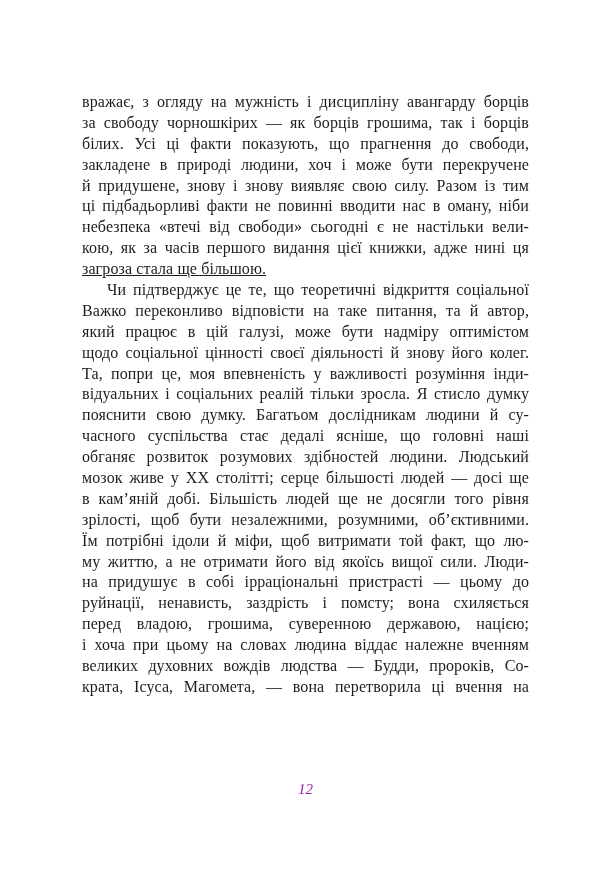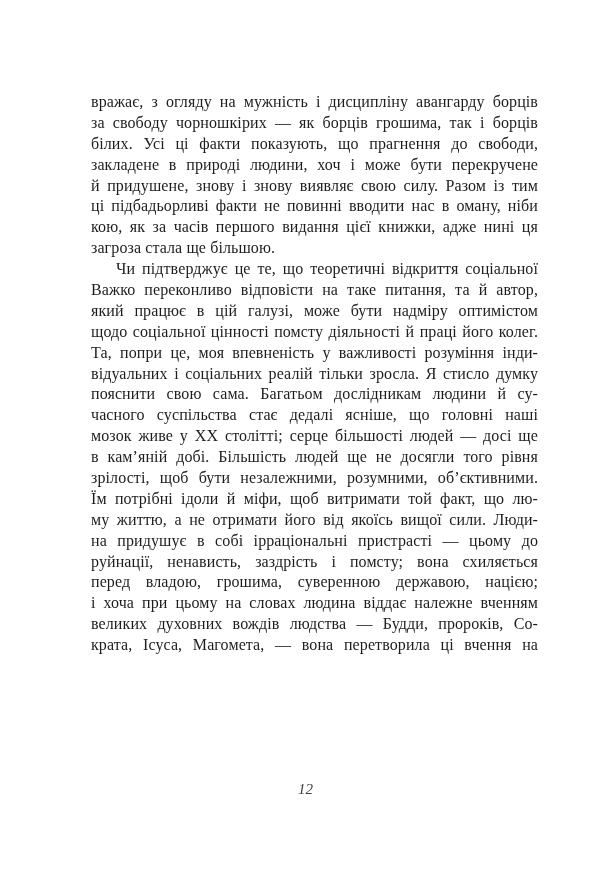--- a/index.html
+++ b/index.html
@@ -14,74 +14,76 @@
     background: #ffffff;
     font-family: "Liberation Serif", "DejaVu Serif", serif;
     color: #1d1d1d;
     overflow: hidden;
   }
   .text-block {
     position: absolute;
     left: 82px;
     top: 92px;
     width: 447px;
-    margin-left: 9px;
   }
   .paragraph { margin: 0; padding: 0; }
   .line {
     font-size: 16px;
     height: 20.9px;
     line-height: 20.9px;
     text-align: justify;
     text-align-last: justify;
     overflow: hidden;
     white-space: normal;
     letter-spacing: 0.1px;
   }
   .line.no-justify {
     text-align-last: left;
+    text-decoration: underline;
   }
   .line.indent {
     text-indent: 25px;
   }
   .page-number {
     position: absolute;
     left: 82px;
     top: 781px;
     width: 447px;
     text-align: center;
     font-style: italic;
     font-size: 15px;
-    color: #404040;
+    color: #a21caf;
   }
 </style>
 </head>
 <body>
 
 <div class="page">
   <div class="text-block" id="text-block">
       <div class="paragraph">
         <div class="line">вражає, з огляду на мужність і дисципліну авангарду борців</div>
         <div class="line">за свободу чорношкірих — як борців грошима, так і борців</div>
         <div class="line">білих. Усі ці факти показують, що прагнення до свободи,</div>
         <div class="line">закладене в природі людини, хоч і може бути перекручене</div>
         <div class="line">й придушене, знову і знову виявляє свою силу. Разом із тим</div>
         <div class="line">ці підбадьорливі факти не повинні вводити нас в оману, ніби</div>
+        <div class="line">небезпека «втечі від свободи» сьогодні є не настільки вели-</div>
         <div class="line">кою, як за часів першого видання цієї книжки, адже нині ця</div>
         <div class="line no-justify">загроза стала ще більшою.</div>
       </div>
       <div class="paragraph">
         <div class="line indent">Чи підтверджує це те, що теоретичні відкриття соціальної</div>
         <div class="line">Важко переконливо відповісти на таке питання, та й автор,</div>
         <div class="line">який працює в цій галузі, може бути надміру оптимістом</div>
-        <div class="line">щодо соціальної цінності помсту діяльності й праці його колег.</div>
+        <div class="line">щодо соціальної цінності своєї діяльності й знову його колег.</div>
         <div class="line">Та, попри це, моя впевненість у важливості розуміння інди-</div>
         <div class="line">відуальних і соціальних реалій тільки зросла. Я стисло думку</div>
-        <div class="line">пояснити свою сама. Багатьом дослідникам людини й су-</div>
+        <div class="line">пояснити свою думку. Багатьом дослідникам людини й су-</div>
         <div class="line">часного суспільства стає дедалі ясніше, що головні наші</div>
+        <div class="line">обганяє розвиток розумових здібностей людини. Людський</div>
         <div class="line">мозок живе у XX столітті; серце більшості людей — досі ще</div>
         <div class="line">в кам’яній добі. Більшість людей ще не досягли того рівня</div>
         <div class="line">зрілості, щоб бути незалежними, розумними, об’єктивними.</div>
         <div class="line">Їм потрібні ідоли й міфи, щоб витримати той факт, що лю-</div>
         <div class="line">му життю, а не отримати його від якоїсь вищої сили. Люди-</div>
         <div class="line">на придушує в собі ірраціональні пристрасті — цьому до</div>
         <div class="line">руйнації, ненависть, заздрість і помсту; вона схиляється</div>
         <div class="line">перед владою, грошима, суверенною державою, нацією;</div>
         <div class="line">і хоча при цьому на словах людина віддає належне вченням</div>
         <div class="line">великих духовних вождів людства — Будди, пророків, Со-</div>

